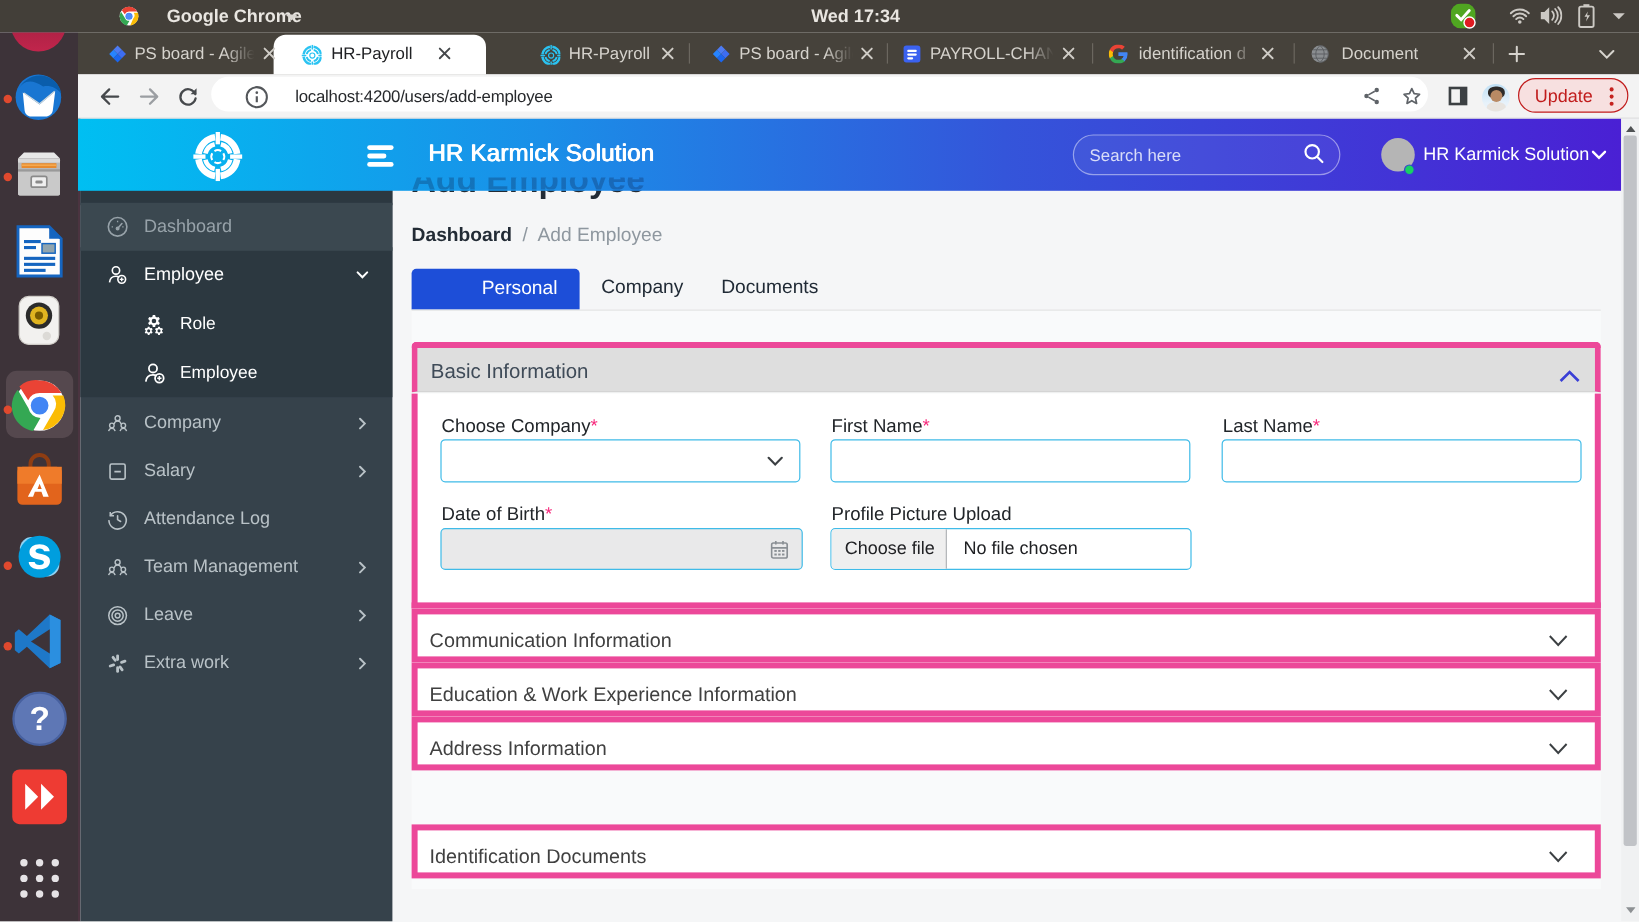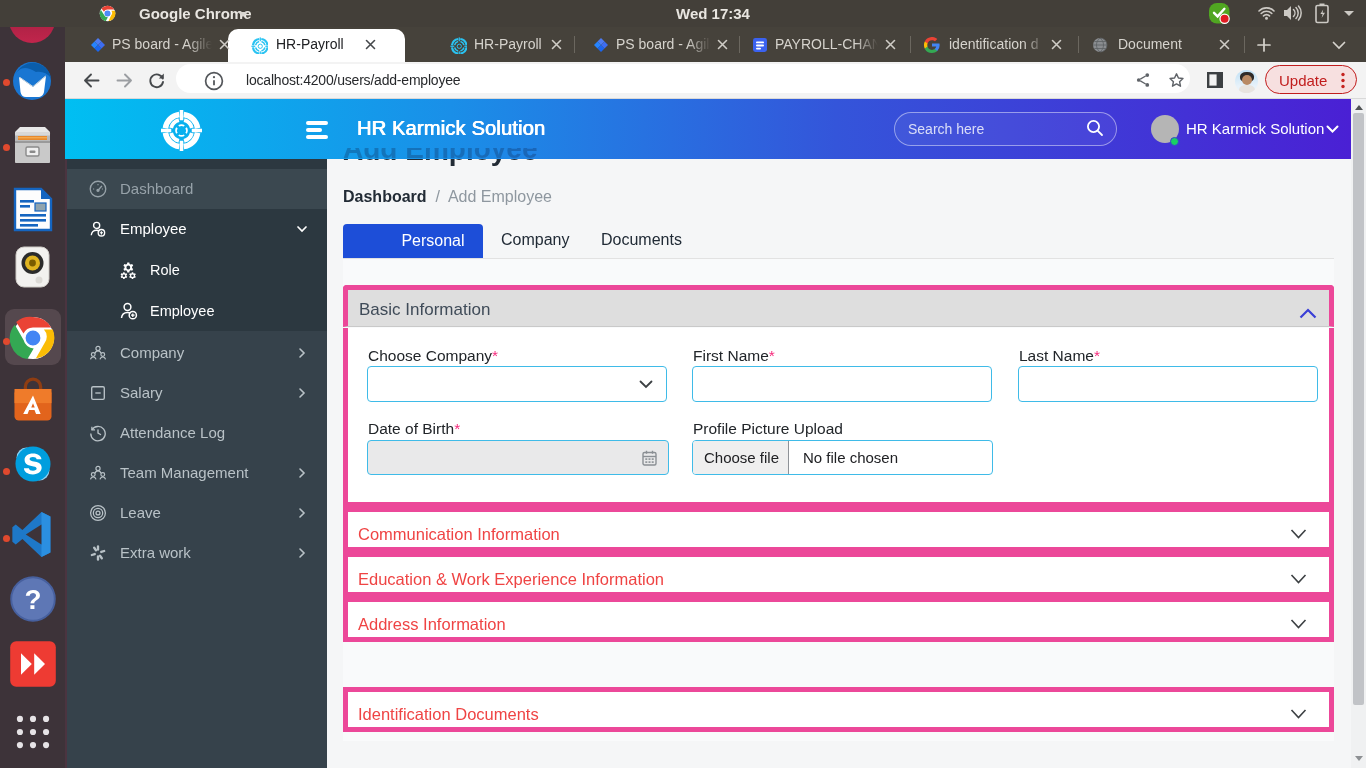--- a/index.html
+++ b/index.html
@@ -54,21 +54,21 @@
 #ptab1 { left:16px; width:140px; background:#1d4ed8; color:#fff; border-radius:4px 4px 0 0; text-align:center; line-height:34px;padding-left:40px; }
 #tabline { position:absolute; left:16px; top:159px; width:991px; height:1px; background:#e2e2e2; }
 #cardbg { position:absolute; left:16px; top:160px; width:991px; height:482px; background:#f9fafb; }
 
 
 .acc { position:absolute; left:16px; width:991px; background:#fff; border:5px solid #ec4899; }
 #acc-basic-h { top:186px; height:42px; background:#dedede; border-bottom:1px solid #c9c9c9; border-radius:4px 4px 0 0; }
 #acc-basic-h .t { position:absolute; left:11px; top:10px; font-size:17px; color:#3f4b58; }
 #acc-basic-b { top:229px; height:179px; border-top:none; }
 .acc.fold { height:45px; }
-.acc.fold .t { position:absolute; left:10px; top:13px; font-size:16.5px; color:#ef4444; }
+.acc.fold .t { position:absolute; left:10px; top:13px; font-size:16.5px; color:#404040; }
 .chevdark { position:absolute; right:22px; top:16px; width:17px; height:12px; }
 
 
 .flabel { position:absolute; font-size:15.5px; color:#212529; }
 .flabel .req { color:#f62a7c; }
 .finput { position:absolute; width:300px; height:36px; border:1px solid #3fbbe8; border-radius:4px; background:#fff; }
 </style>
 </head>
 <body>
 

